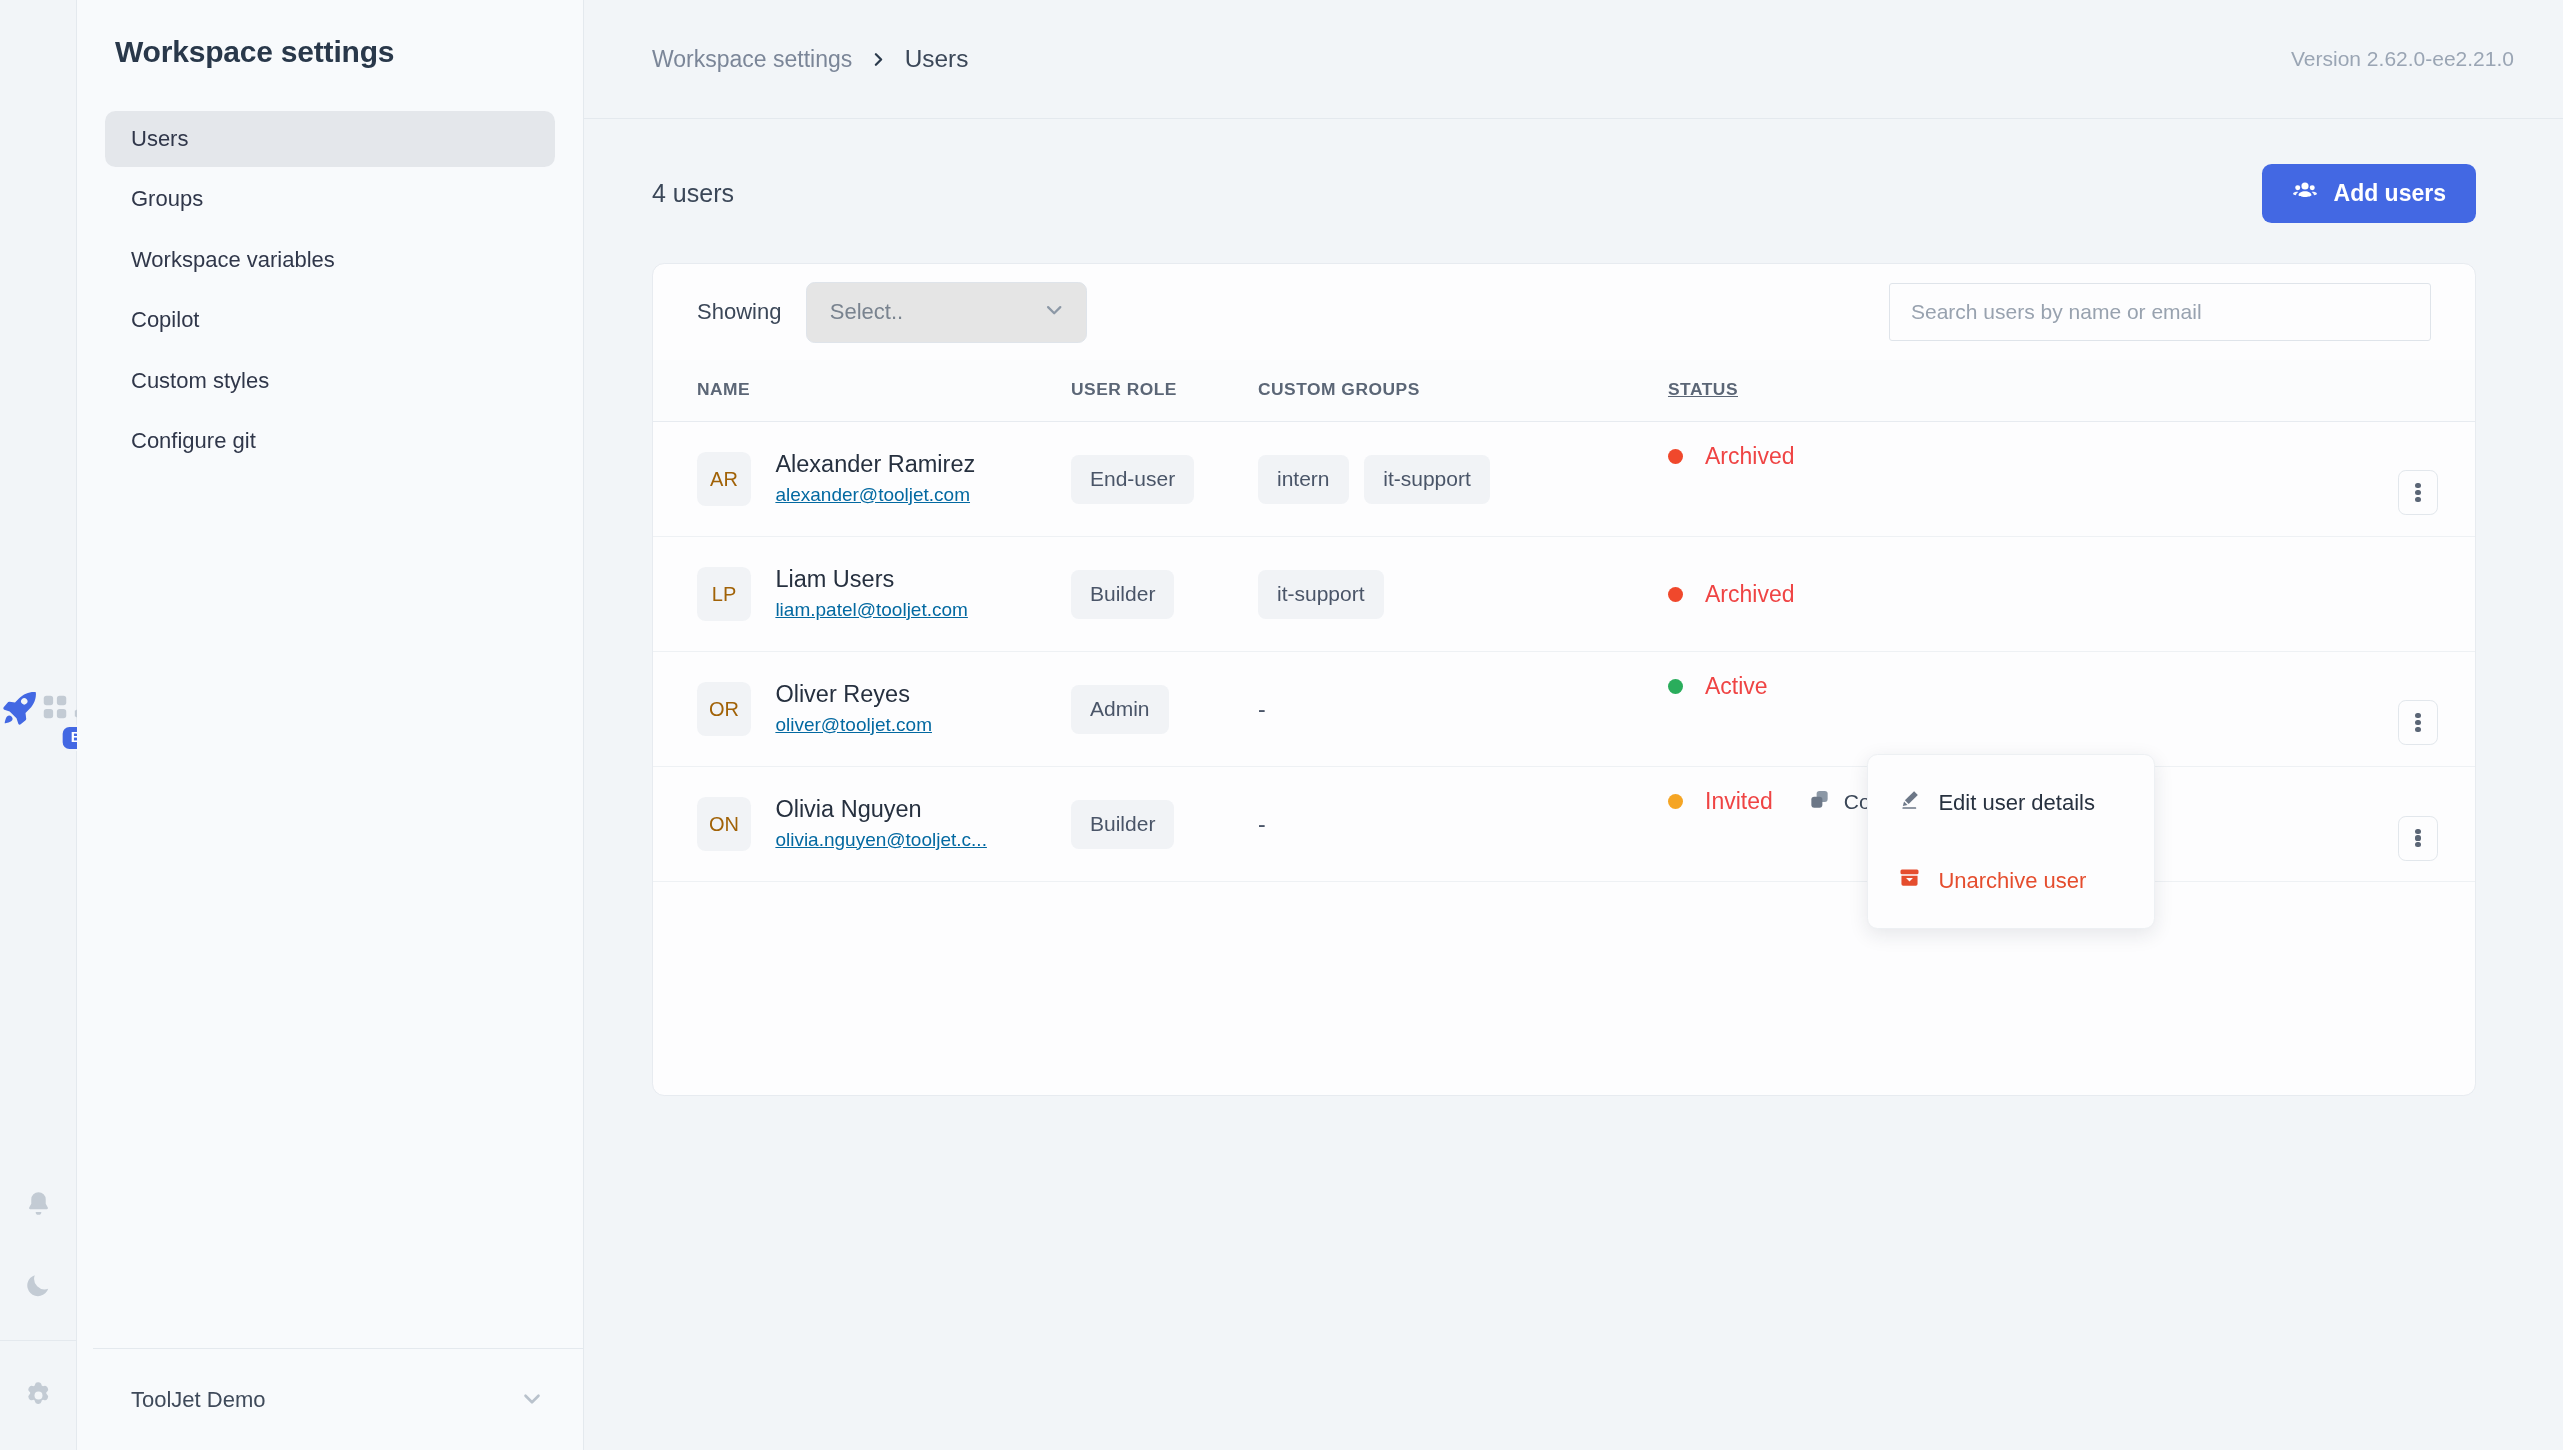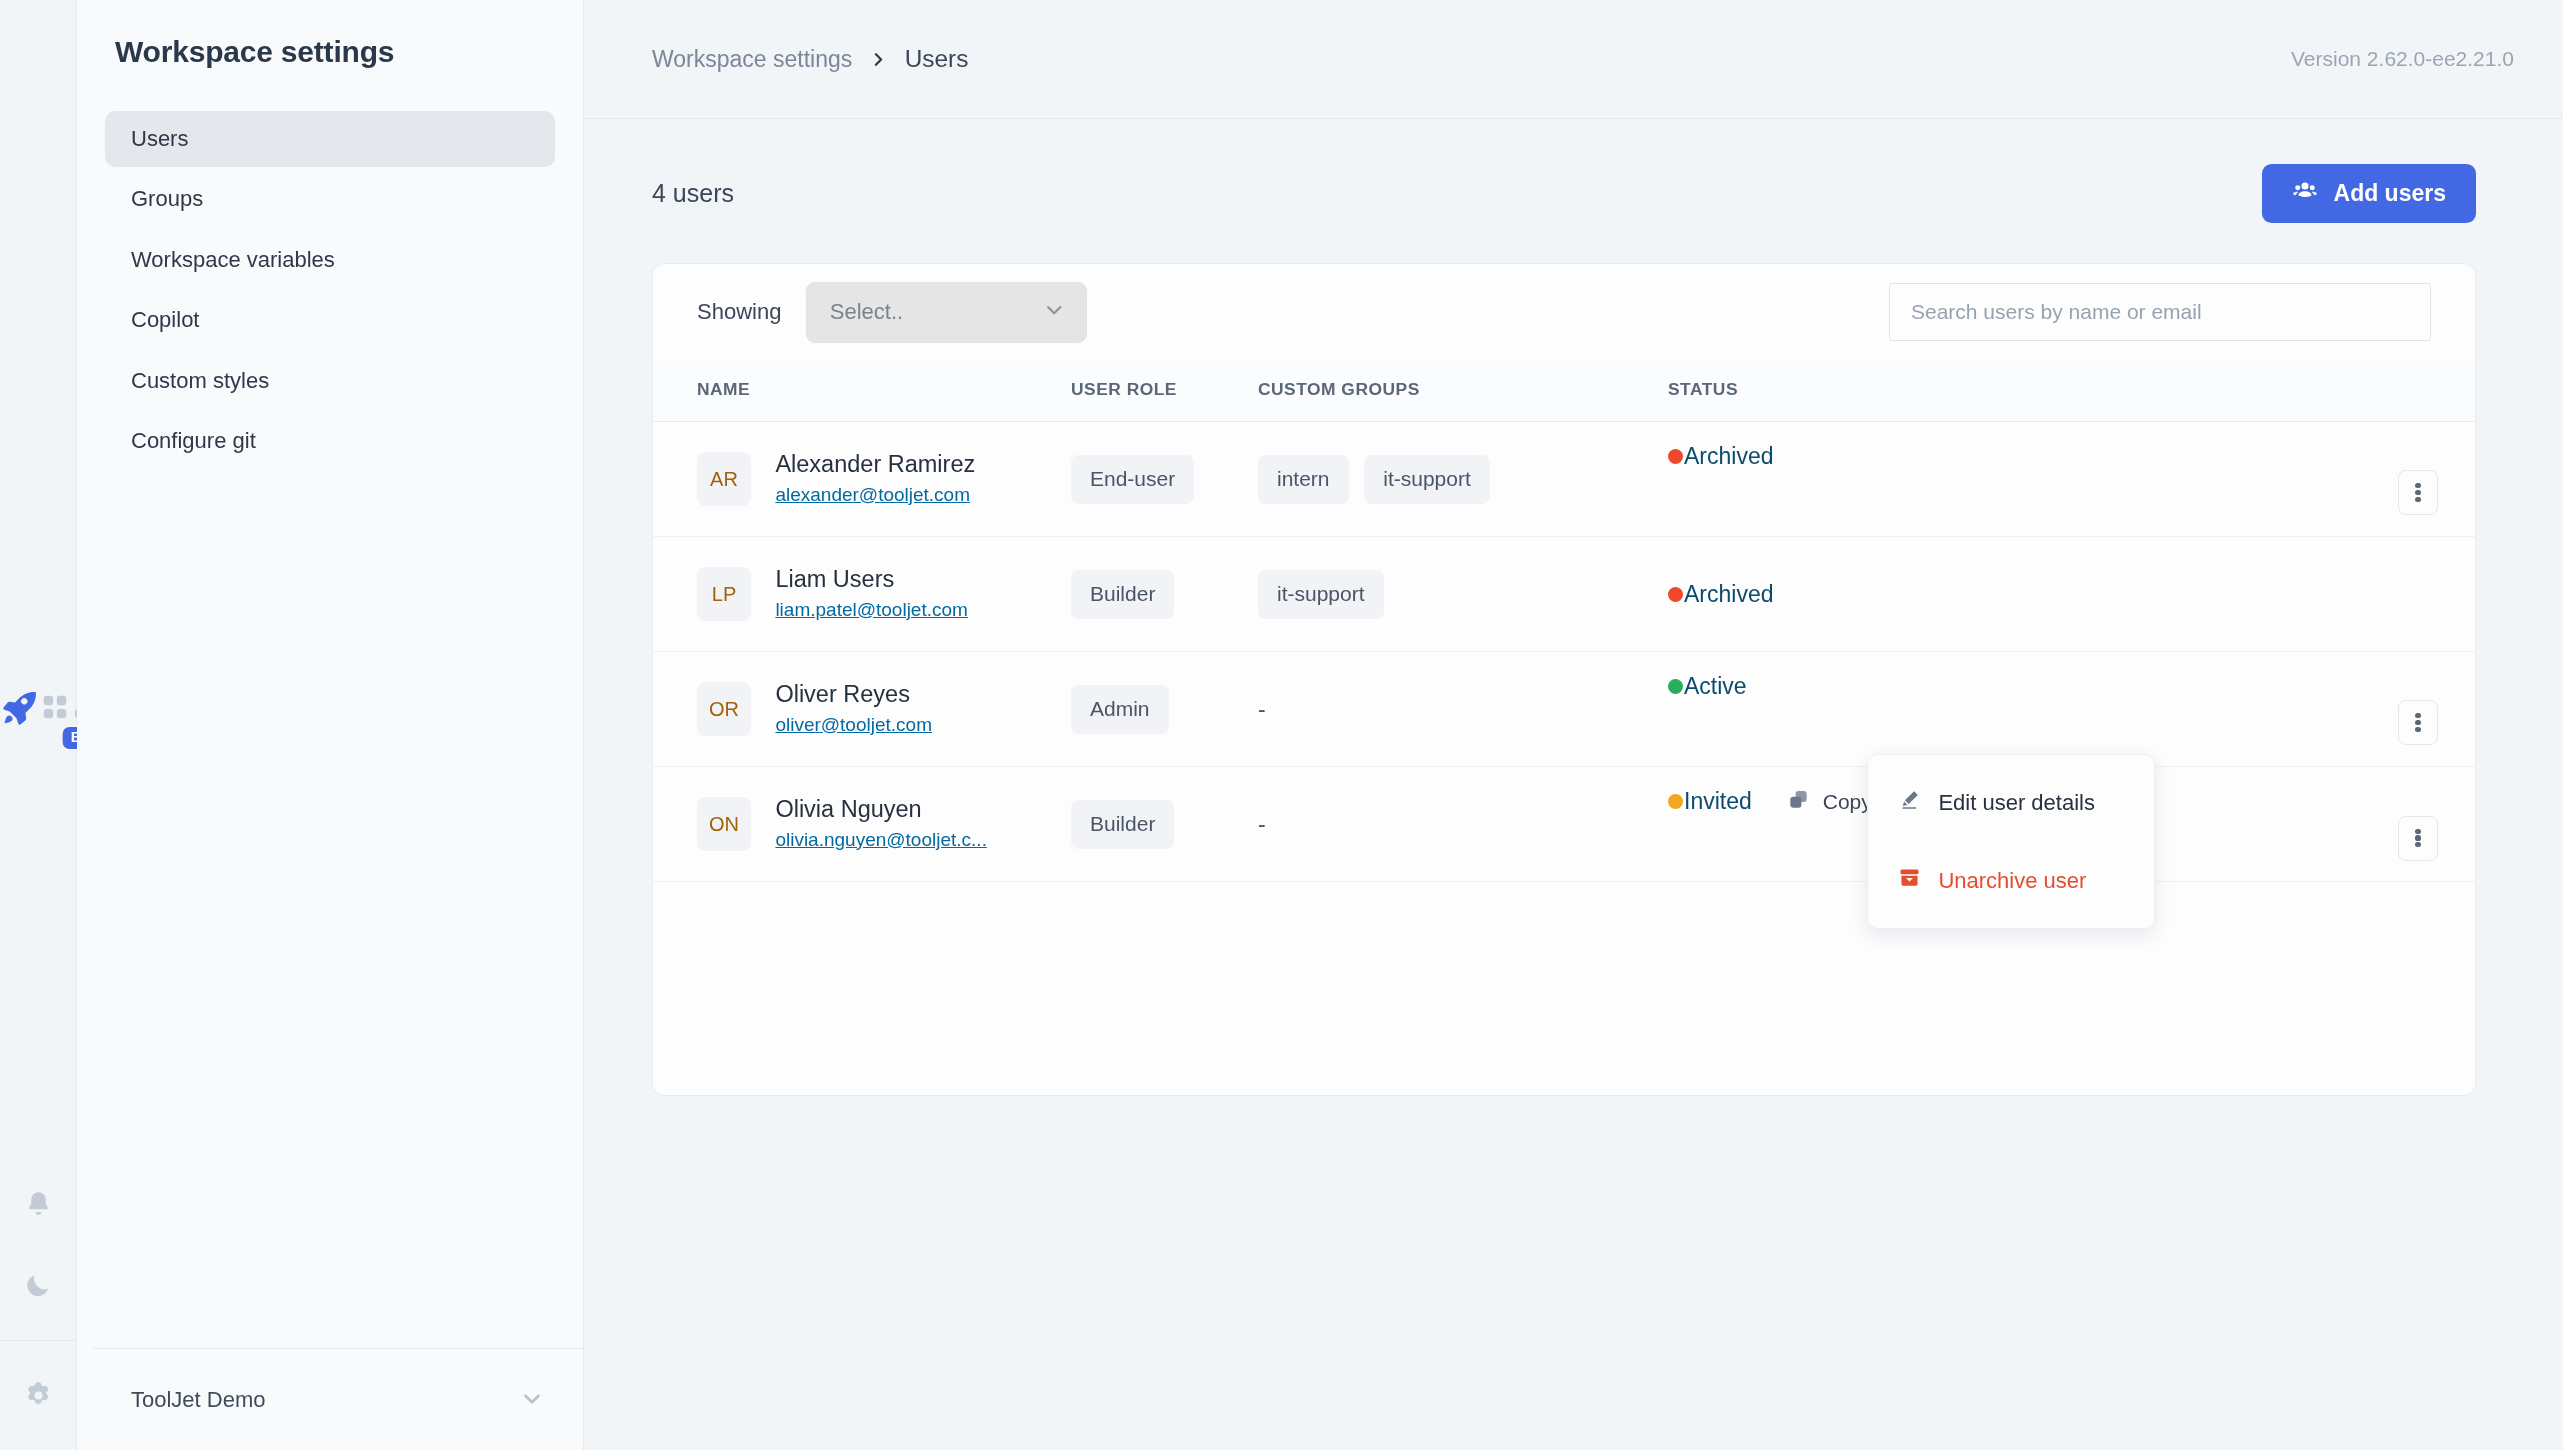--- a/index.html
+++ b/index.html
@@ -149,21 +149,21 @@
     font-size: 17.4px; font-weight: bold;
     color: #5b6676;
     letter-spacing: 0.5px;
     padding: 19px 0 21px 0;
     border-bottom: 0.9px solid #e7ebf0;
     background: #fbfcfd;
   }
   .col-name   { width: 418px; padding-left: 44px !important; }
   .col-role   { width: 187px; }
   .col-groups { width: 410px; }
-  .col-status { width: auto; }
+  .col-status { width: auto; text-decoration: underline; }
   tbody td {
     border-bottom: 0.9px solid #eef1f4;
     height: 115px;
     vertical-align: middle;
   }
   tbody tr:last-child td { border-bottom: 0.9px solid #eef1f4; }
   .name-cell { display: flex; align-items: center; gap: 24.4px; padding-left: 44px; }
   .avatar {
     width: 54px; height: 54px; flex: 0 0 54px;
     background: #f1f3f6; border-radius: 8.7px;
@@ -174,21 +174,21 @@
   .person-email { font-size: 19px; color: #0369a1; line-height: 1.4; margin-top: 2.6px; text-decoration: underline; }
   .chip {
     display: inline-flex; align-items: center; justify-content: center;
     height: 49px; padding: 0 19px;
     background: #f1f3f6; border-radius: 7.8px;
     font-size: 21px; color: #4a5568;
   }
   .groups-cell { display: flex; align-items: center; gap: 15.7px; }
   .dash { font-size: 23px; color: #4a5568; }
   .status-cell { display: flex; align-items: center; gap: 35px; }
-  .status { display: flex; align-items: center; gap: 1px; font-size: 23px; color: #0c4a6e; }
+  .status { display: flex; align-items: center; gap: 22px; font-size: 23px; color: #ef4444; }
   .dot { width: 15px; height: 15px; border-radius: 50%; flex: 0 0 15px; }
   .copy-link { display: flex; align-items: center; gap: 13px; font-size: 21px; color: #3b4758; cursor: pointer; }
   .kebab {
     width: 40px; height: 45px;
     border: 0.9px solid #e2e7ec; border-radius: 7.8px;
     background: #fdfdfe;
     display: flex; align-items: center; justify-content: center;
     cursor: pointer;
     float: right; margin-right: 37px;
   }

